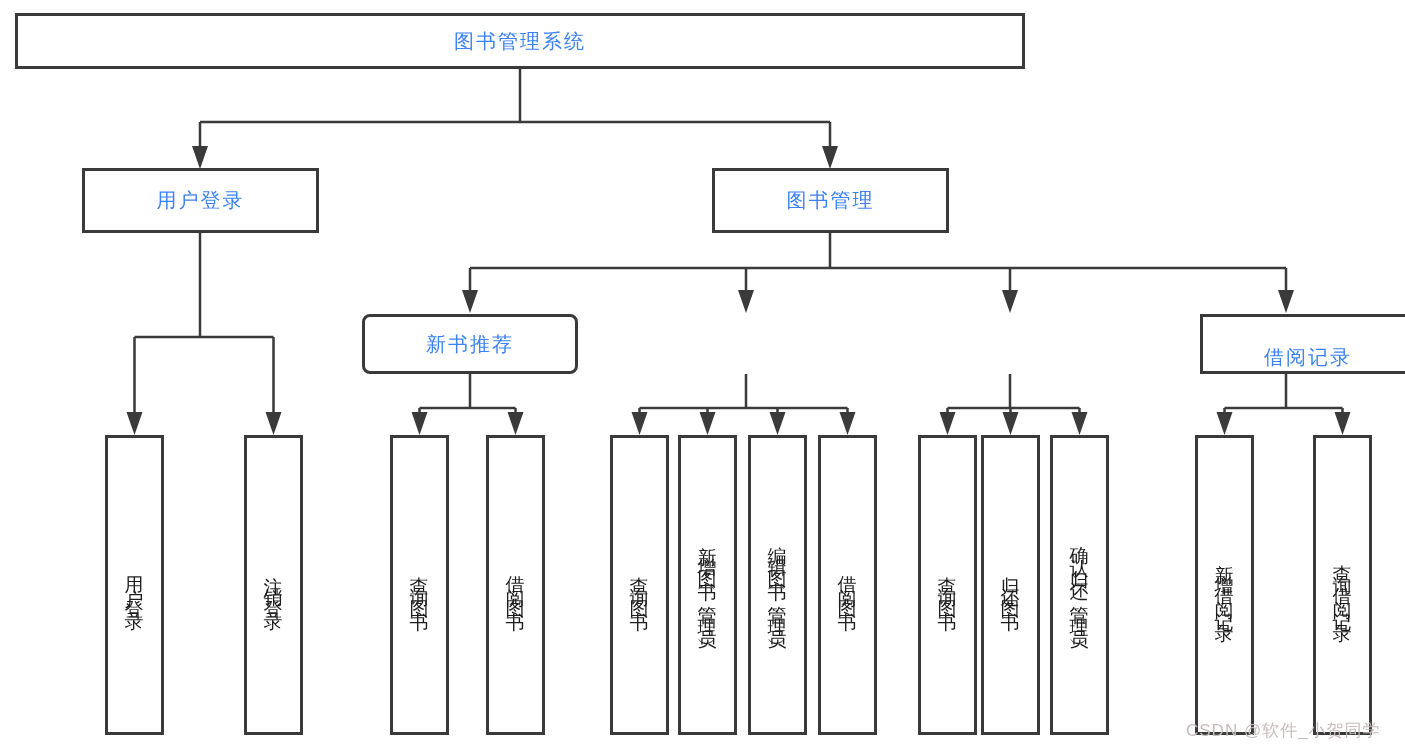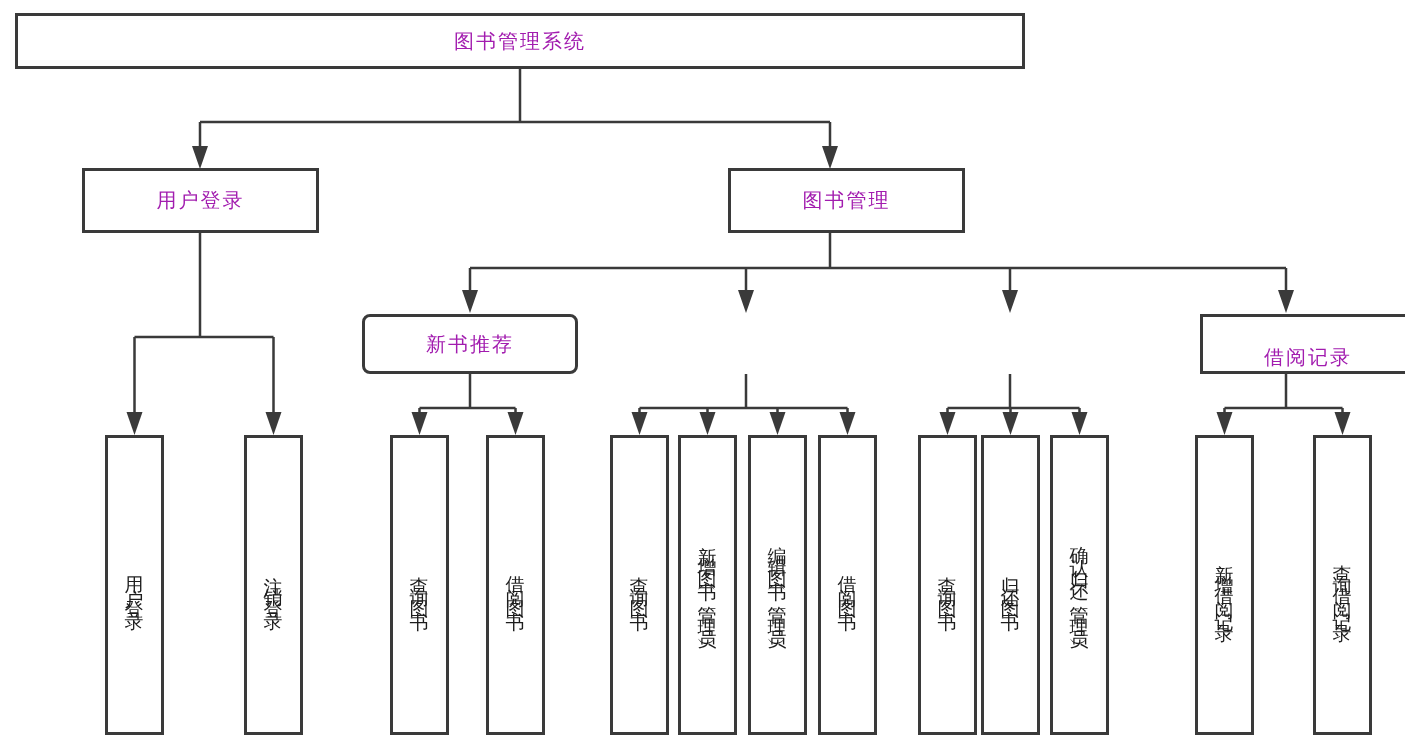--- a/index.html
+++ b/index.html
@@ -20,31 +20,31 @@
     left: 0;
     top: 0;
     width: 1405px;
     height: 747px;
   }
   .node {
     position: absolute;
     box-sizing: border-box;
     border: 3px solid #3a3a3a;
     background: #ffffff;
-    color: #a21caf;
+    color: #3b82f6;
     display: flex;
     align-items: center;
     justify-content: center;
     font-size: 20px;
     letter-spacing: 2px;
     white-space: nowrap;
   }
   .node.root   { left: 15px;  top: 13px;  width: 1010px; height: 56px; }
   .node.l2a    { left: 82px;  top: 168px; width: 237px;  height: 65px; }
-  .node.l2b    { left: 728px; top: 168px; width: 237px;  height: 65px; }
+  .node.l2b    { left: 712px; top: 168px; width: 237px;  height: 65px; }
   .node.l3     { top: 314px;  width: 216px; height: 60px; }
   .node.l3.c1  { left: 362px; border-radius: 8px; }
   .node.l3.c2  { left: 638px; }
   .node.l3.c3  { left: 902px; }
   .node.l3.c4  { left: 1200px; align-items: flex-end; }
   .leaf {
     position: absolute;
     box-sizing: border-box;
     border: 3px solid #3a3a3a;
     background: #ffffff;
@@ -161,14 +161,15 @@
   <div class="leaf c3">编辑图书（管理员）</div>
   <div class="leaf c4">借阅图书</div>
 
   <div class="leaf d1">查询图书</div>
   <div class="leaf d2">归还图书</div>
   <div class="leaf d3">确认归还（管理员）</div>
 
   <div class="leaf e1">新增借阅记录</div>
   <div class="leaf e2">查询借阅记录</div>
 
+  <div class="watermark">CSDN @软件_小贺同学</div>
 
 </div>
 
 </body></html>

